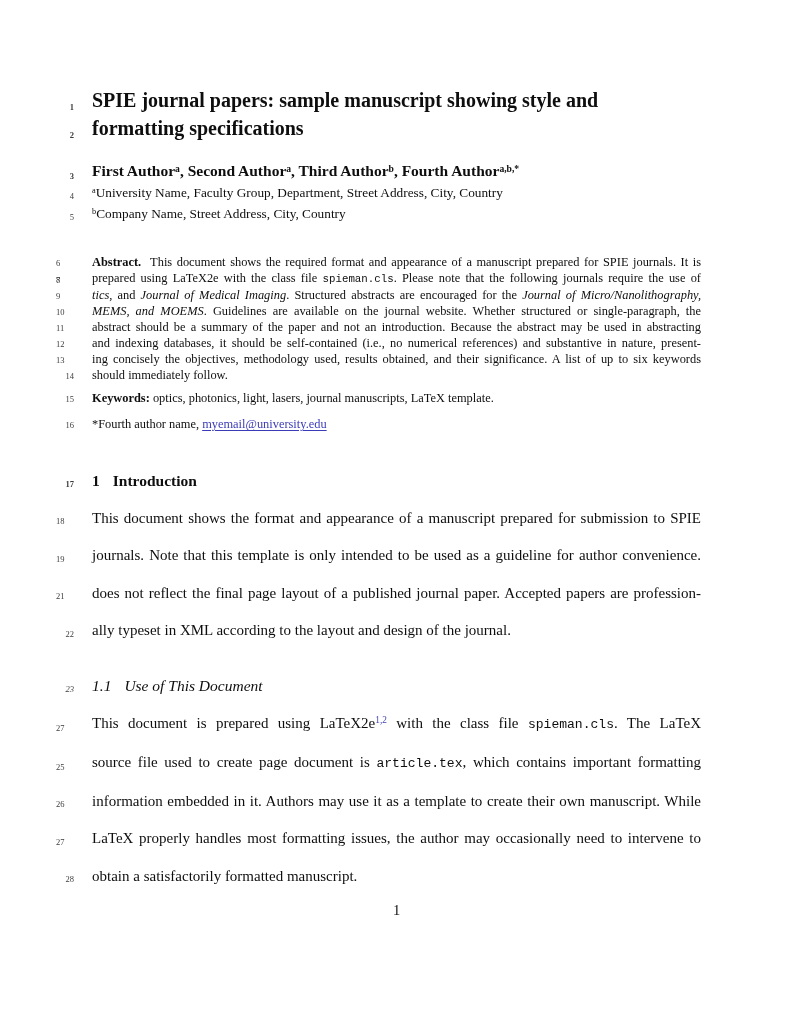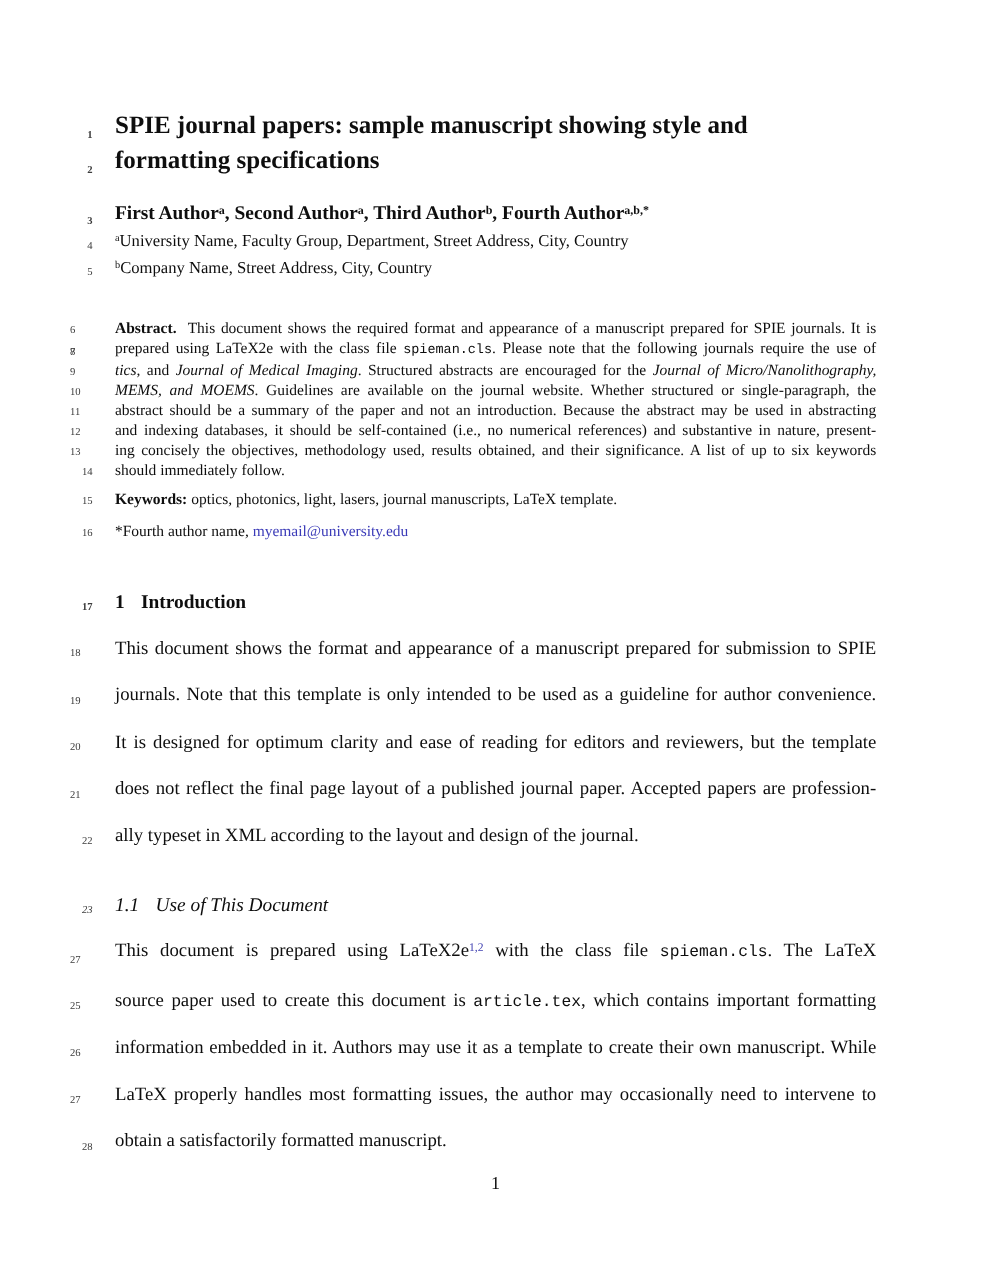--- a/index.html
+++ b/index.html
@@ -33,21 +33,21 @@
   .l-h2 .seg:first-child{margin-right:13px;margin-top:45px;}
   
   .just{text-align:justify;text-align-last:justify;text-justify:inter-word;}
   
   .seg{white-space:normal;}
   .seg-b{font-weight:700;}
   .seg-i{font-style:italic;}
   .seg-m{font-family:"Liberation Mono","DejaVu Sans Mono",monospace;font-size:87%;}
   .seg-sup,.seg-supb,.seg-suplink{font-size:62%;position:relative;top:-0.45em;}
   .seg-supb{font-weight:700;}
-  .seg-link{color:var(--link,#3b3bb8);text-underline-offset:2px;cursor:pointer;}
+  .seg-link{color:var(--link,#3b3bb8);text-decoration:underline;text-underline-offset:2px;cursor:pointer;}
   .seg-suplink{color:var(--cite,#4343b2);cursor:pointer;}
 </style>
 </head>
 <body>
 
 <div class="page">
   <div class="content">
 
     <div class="line l-title">
       <span class="lineno">1</span>
@@ -124,44 +124,40 @@
 
     <div class="line l-body first just">
       <span class="lineno">18</span>
       <span><span class="seg seg-r">This document shows the format and appearance of a manuscript prepared for submission to SPIE</span></span>
     </div>
     <div class="line l-body just">
       <span class="lineno">19</span>
       <span><span class="seg seg-r">journals. Note that this template is only intended to be used as a guideline for author convenience.</span></span>
     </div>
     <div class="line l-body just">
-      <span class="lineno">20</span>
-      <span><span class="seg seg-r">It is designed for optimum clarity and ease of reading for editors and reviewers, but the template</span></span>
-    </div>
-    <div class="line l-body just">
       <span class="lineno">21</span>
       <span><span class="seg seg-r">does not reflect the final page layout of a published journal paper. Accepted papers are profession-</span></span>
     </div>
     <div class="line l-body">
       <span class="lineno">22</span>
       <span><span class="seg seg-r">ally typeset in XML according to the layout and design of the journal.</span></span>
     </div>
 
     <div class="line l-h2">
       <span class="lineno">23</span>
       <span><span class="seg seg-i">1.1</span><span class="seg seg-i">Use of This Document</span></span>
     </div>
 
     <div class="line l-body first just">
       <span class="lineno">27</span>
       <span><span class="seg seg-r">This document is prepared using LaTeX2e</span><span class="seg seg-suplink">1,2</span><span class="seg seg-r"> with the class file </span><span class="seg seg-m">spieman.cls</span><span class="seg seg-r">. The LaTeX</span></span>
     </div>
     <div class="line l-body just">
       <span class="lineno">25</span>
-      <span><span class="seg seg-r">source paper used to create this document is </span><span class="seg seg-m">article.tex</span><span class="seg seg-r">, which contains important formatting</span></span>
+      <span><span class="seg seg-r">source file used to create page document is </span><span class="seg seg-m">article.tex</span><span class="seg seg-r">, which contains important formatting</span></span>
     </div>
     <div class="line l-body just">
       <span class="lineno">26</span>
       <span><span class="seg seg-r">information embedded in it. Authors may use it as a template to create their own manuscript. While</span></span>
     </div>
     <div class="line l-body just">
       <span class="lineno">27</span>
       <span><span class="seg seg-r">LaTeX properly handles most formatting issues, the author may occasionally need to intervene to</span></span>
     </div>
     <div class="line l-body">

